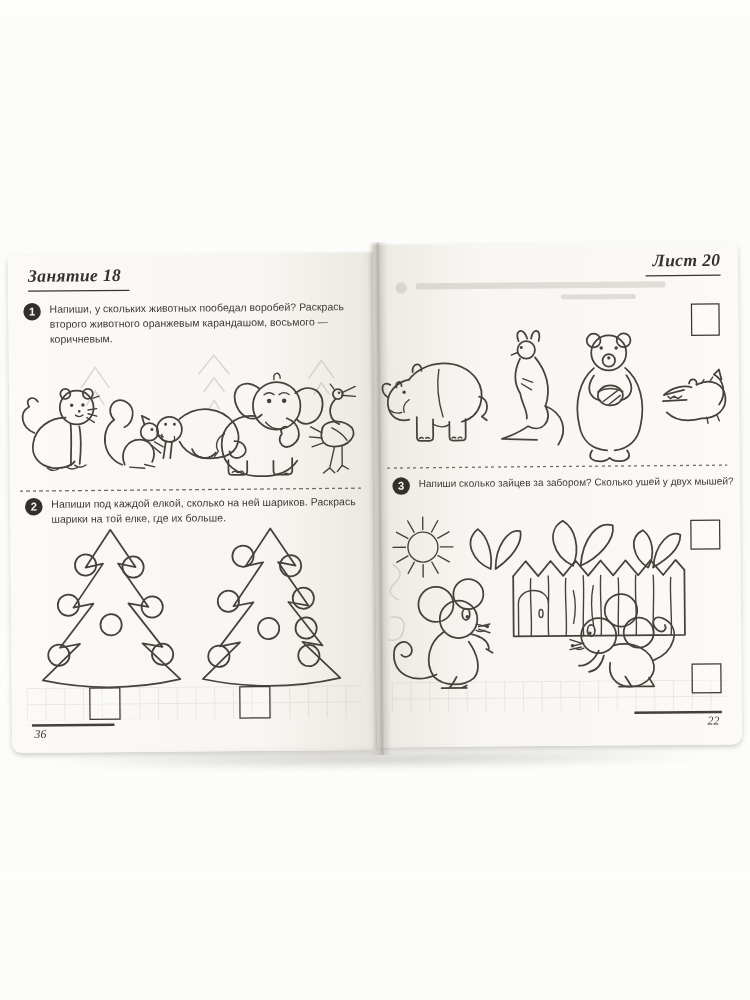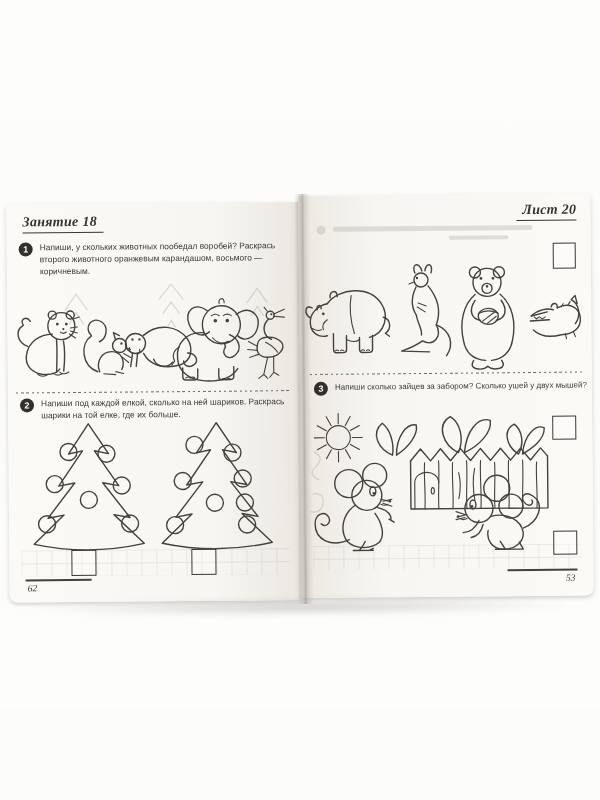--- a/index.html
+++ b/index.html
@@ -152,21 +152,21 @@
               <circle cx="220" cy="106" r="8.5"></circle>
           </g>
         </g>
       </svg>
 
       <div class="gridghost" style="left:12px;top:346px;width:268px;height:26px;"></div>
       <div class="abox" style="left:62px;top:346px;width:23px;height:24px;"></div>
       <div class="abox" style="left:182px;top:346px;width:23px;height:24px;"></div>
 
       <div class="pline" style="left:16px;top:375px;width:66px;"></div>
-      <div class="pnum" style="left:18px;top:380px;">62</div>
+      <div class="pnum" style="left:18px;top:380px;">36</div>
     </div>
 
     <div class="page right">
       <div class="hdr" style="right:14px;top:8px;padding:0 0 3px 6px;">Лист 20</div>
 
       <div class="ghostdot" style="left:18px;top:30px;width:9px;height:9px;"></div>
       <div class="ghostbar" style="left:34px;top:31px;width:200px;height:5px;"></div>
       <div class="ghostbar" style="left:150px;top:41px;width:60px;height:4px;"></div>
 
       <div class="abox" style="left:254px;top:49px;width:21px;height:24px;"></div>
@@ -285,18 +285,18 @@
           <path d="M196,145 l-5,-8 M186,145 h16 M210,138 l4,7 h-11"></path>
           <path d="M214,124 C230,118 236,100 224,92 C215,86 210,94 217,100 C221,103 225,100 223,96"></path>
         </g>
       </svg>
 
       <div class="gridghost" style="left:12px;top:350px;width:268px;height:24px;"></div>
       <div class="abox" style="left:252px;top:222px;width:22px;height:22px;"></div>
       <div class="abox" style="left:252px;top:337px;width:22px;height:22px;"></div>
 
       <div class="pline" style="right:16px;top:375px;width:70px;"></div>
-      <div class="pnum" style="right:18px;top:380px;">53</div>
+      <div class="pnum" style="right:18px;top:380px;">22</div>
     </div>
 
     <div class="spine"></div>
   </div>
 </div>
 
 </body></html>

